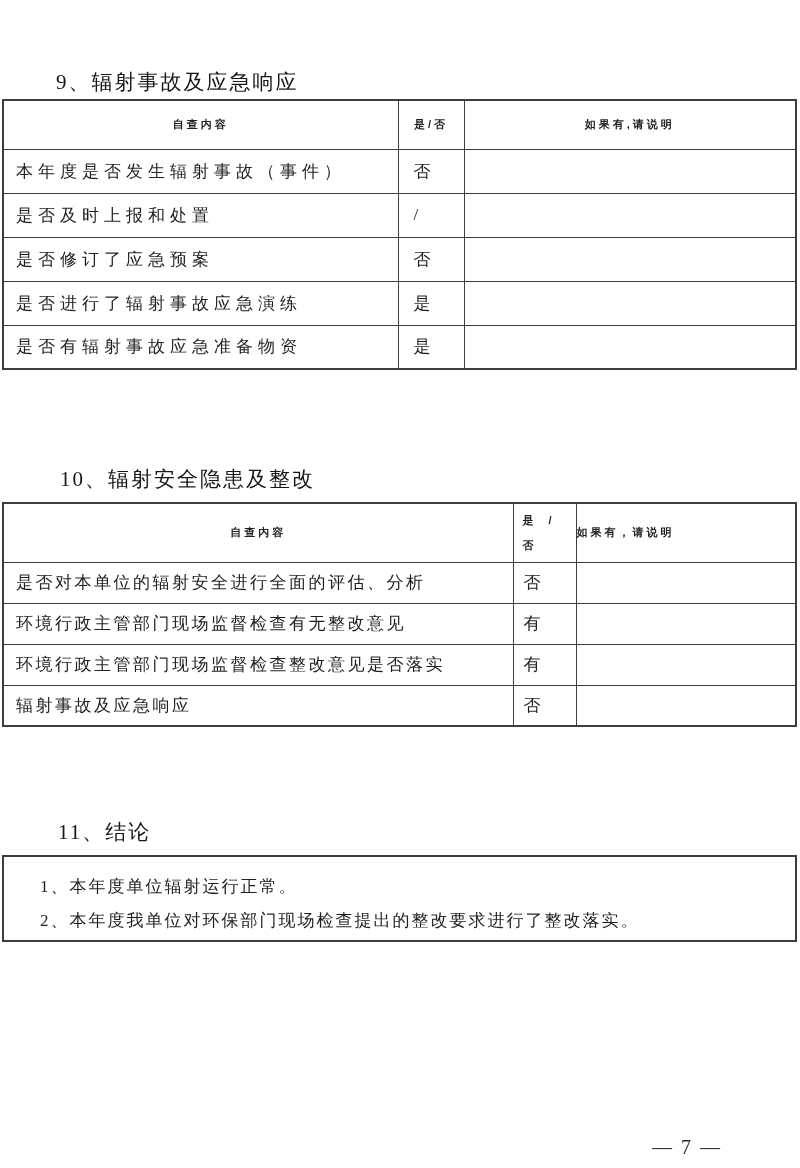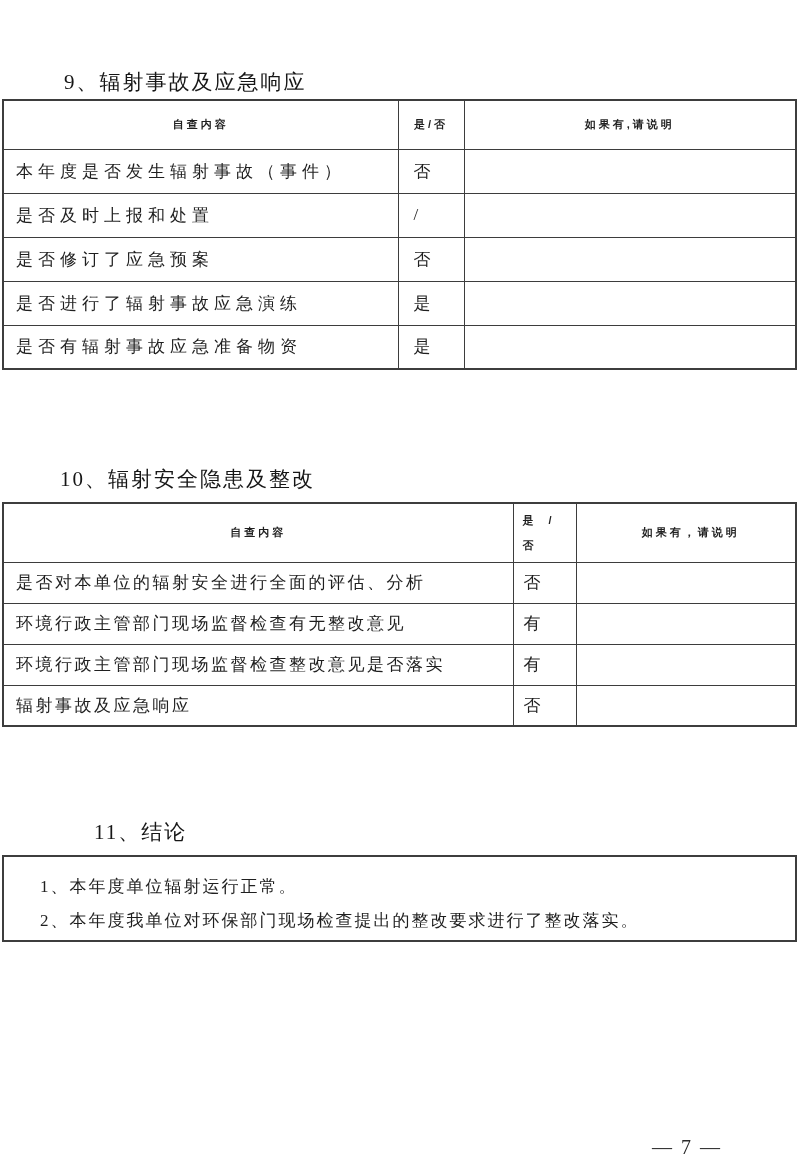--- a/index.html
+++ b/index.html
@@ -11,23 +11,23 @@
     overflow:hidden;
   }
   .abs { position:absolute; }
 
   .sec-title {
     font-size:21px;
     letter-spacing:2px;
     color:#161616;
     white-space:nowrap;
   }
-  .t9  { left:64px; top:68px; }
+  .t9  { left:56px; top:68px; }
   .t10 { left:60px; top:465px; }
-  .t11 { left:58px; top:818px;margin-left:36px; }
+  .t11 { left:58px; top:818px; }
 
   table.tbl {
     border-collapse:collapse;
     table-layout:fixed;
     border:2px solid #3d3d3d;
   }
   .tbl td, .tbl th {
     border:1.5px solid #3d3d3d;
     vertical-align:middle;
     overflow:hidden;
@@ -60,22 +60,22 @@
   .tbl2 td.c { letter-spacing:2.5px; }
   .tbl2 td.a { padding-left:10px; }
   .tbl2 th.yn {
     text-align:left;
     padding-left:9px;
     white-space:pre-line;
     line-height:25px;
     letter-spacing:6px;
   }
   .tbl2 th.note {
-    text-align:center;
-    padding-left:10px;
+    text-align:left;
+    padding-left:0;
   }
 
   .conclusion-box {
     left:2px; top:855px;
     width:795px; height:87px;
     border:2px solid #3d3d3d;
     padding:13px 20px 0 36px;
   }
   .cline {
     font-size:17px;

